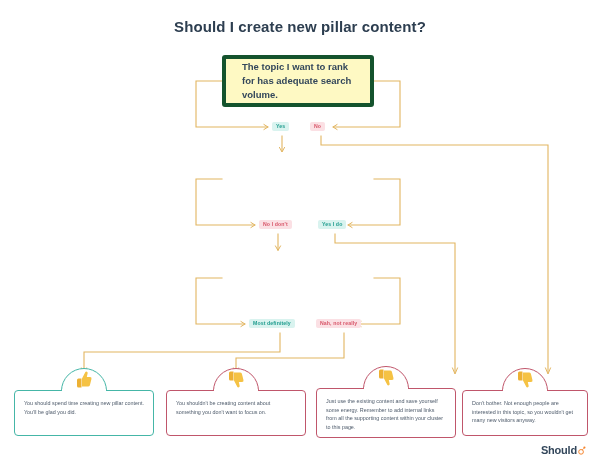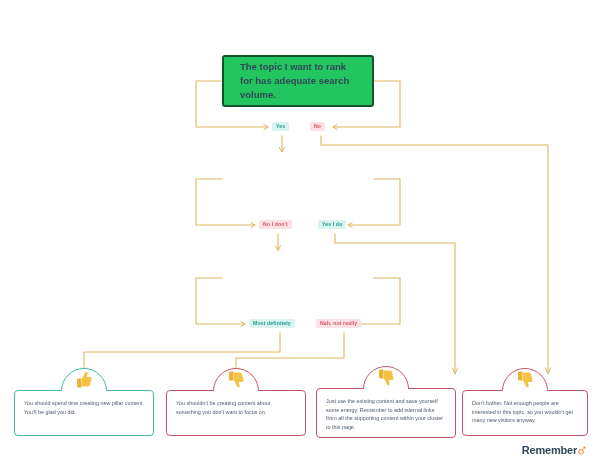--- a/index.html
+++ b/index.html
@@ -21,22 +21,22 @@
   .title{
     position:absolute;left:0;top:18px;width:600px;
     text-align:center;
     font-size:15px;font-weight:bold;letter-spacing:.1px;
     color:#2d3e50;
   }
 
   
   .dbox{
     position:absolute;
-    background:#22c55e;
-    border:2px solid #14532d;
+    background:#fef9c3;
+    border:4px solid #14532d;
     border-radius:3px;
     box-sizing:border-box;
     display:flex;align-items:center;
     padding:18px 16px;
   }
   .dbox .txt{
     font-size:9.5px;line-height:14px;font-weight:bold;color:#33475b;
   }
   #box1{left:222px;top:55px;width:152px;height:52px;}
   #box2{left:222px;top:153px;width:152px;height:52px;}
@@ -166,20 +166,21 @@
       <path d="M81.5,368 L84,374 L86.5,368" stroke-width="1"></path>
 
       <path d="M374,278 L400,278 L400,324 L357,324"></path>
       <path d="M361,321.5 L357,324 L361,326.5" stroke-width="1"></path>
 
       <path d="M344,333 L344,358 L236,358 L236,372"></path>
       <path d="M233.5,368 L236,374 L238.5,368" stroke-width="1"></path>
     </g>
   </svg>
 
+  <div class="title">Should I create new pillar content?</div>
 
   <div class="dbox" id="box1">
     <span class="txt">The topic I want to rank for has adequate search volume.</span>
   </div>
 
 
 
   <div class="pill teal" id="p-yes">Yes</div>
   <div class="pill pink" id="p-no">No</div>
   <div class="pill pink" id="p-nodont">No I don't</div>
@@ -229,21 +230,21 @@
       </div>
     <div class="notchmask"></div>
     <svg class="thumb" viewBox="0 0 32 34" xmlns="http://www.w3.org/2000/svg">
       <path d="M11 1 H5 a3 3 0 0 0 -3 3 v12 a3 3 0 0 0 3 3 h6 z" fill="#edb134"></path>
       <path d="M12 19 l6.5 12.5 a2.6 2.6 0 0 0 4.8 -1.8 L21.6 22 H28 a3 3 0 0 0 2.9 -3.8 l-3.1 -12.6 A4 4 0 0 0 23.9 3 H12 z" fill="#f5c244"></path>
     </svg>
     <div class="ctxt">Don't bother. Not enough people are interested in this topic, so you wouldn't get many new visitors anyway.</div>
   </div>
 
   <div class="hublogo">
-    <span>Remember</span>
+    <span>Should</span>
     <svg class="sprocket" viewBox="0 0 20 20" xmlns="http://www.w3.org/2000/svg">
       <circle cx="9" cy="13" r="5.2" fill="none" stroke="#f5842c" stroke-width="2.2"></circle>
       <circle cx="16.5" cy="3.5" r="2.4" fill="#f5842c"></circle>
       <path d="M15 5 L11.5 9" stroke="#f5842c" stroke-width="1.8"></path>
     </svg>
   </div>
 
 </div>
 
 </body></html>

